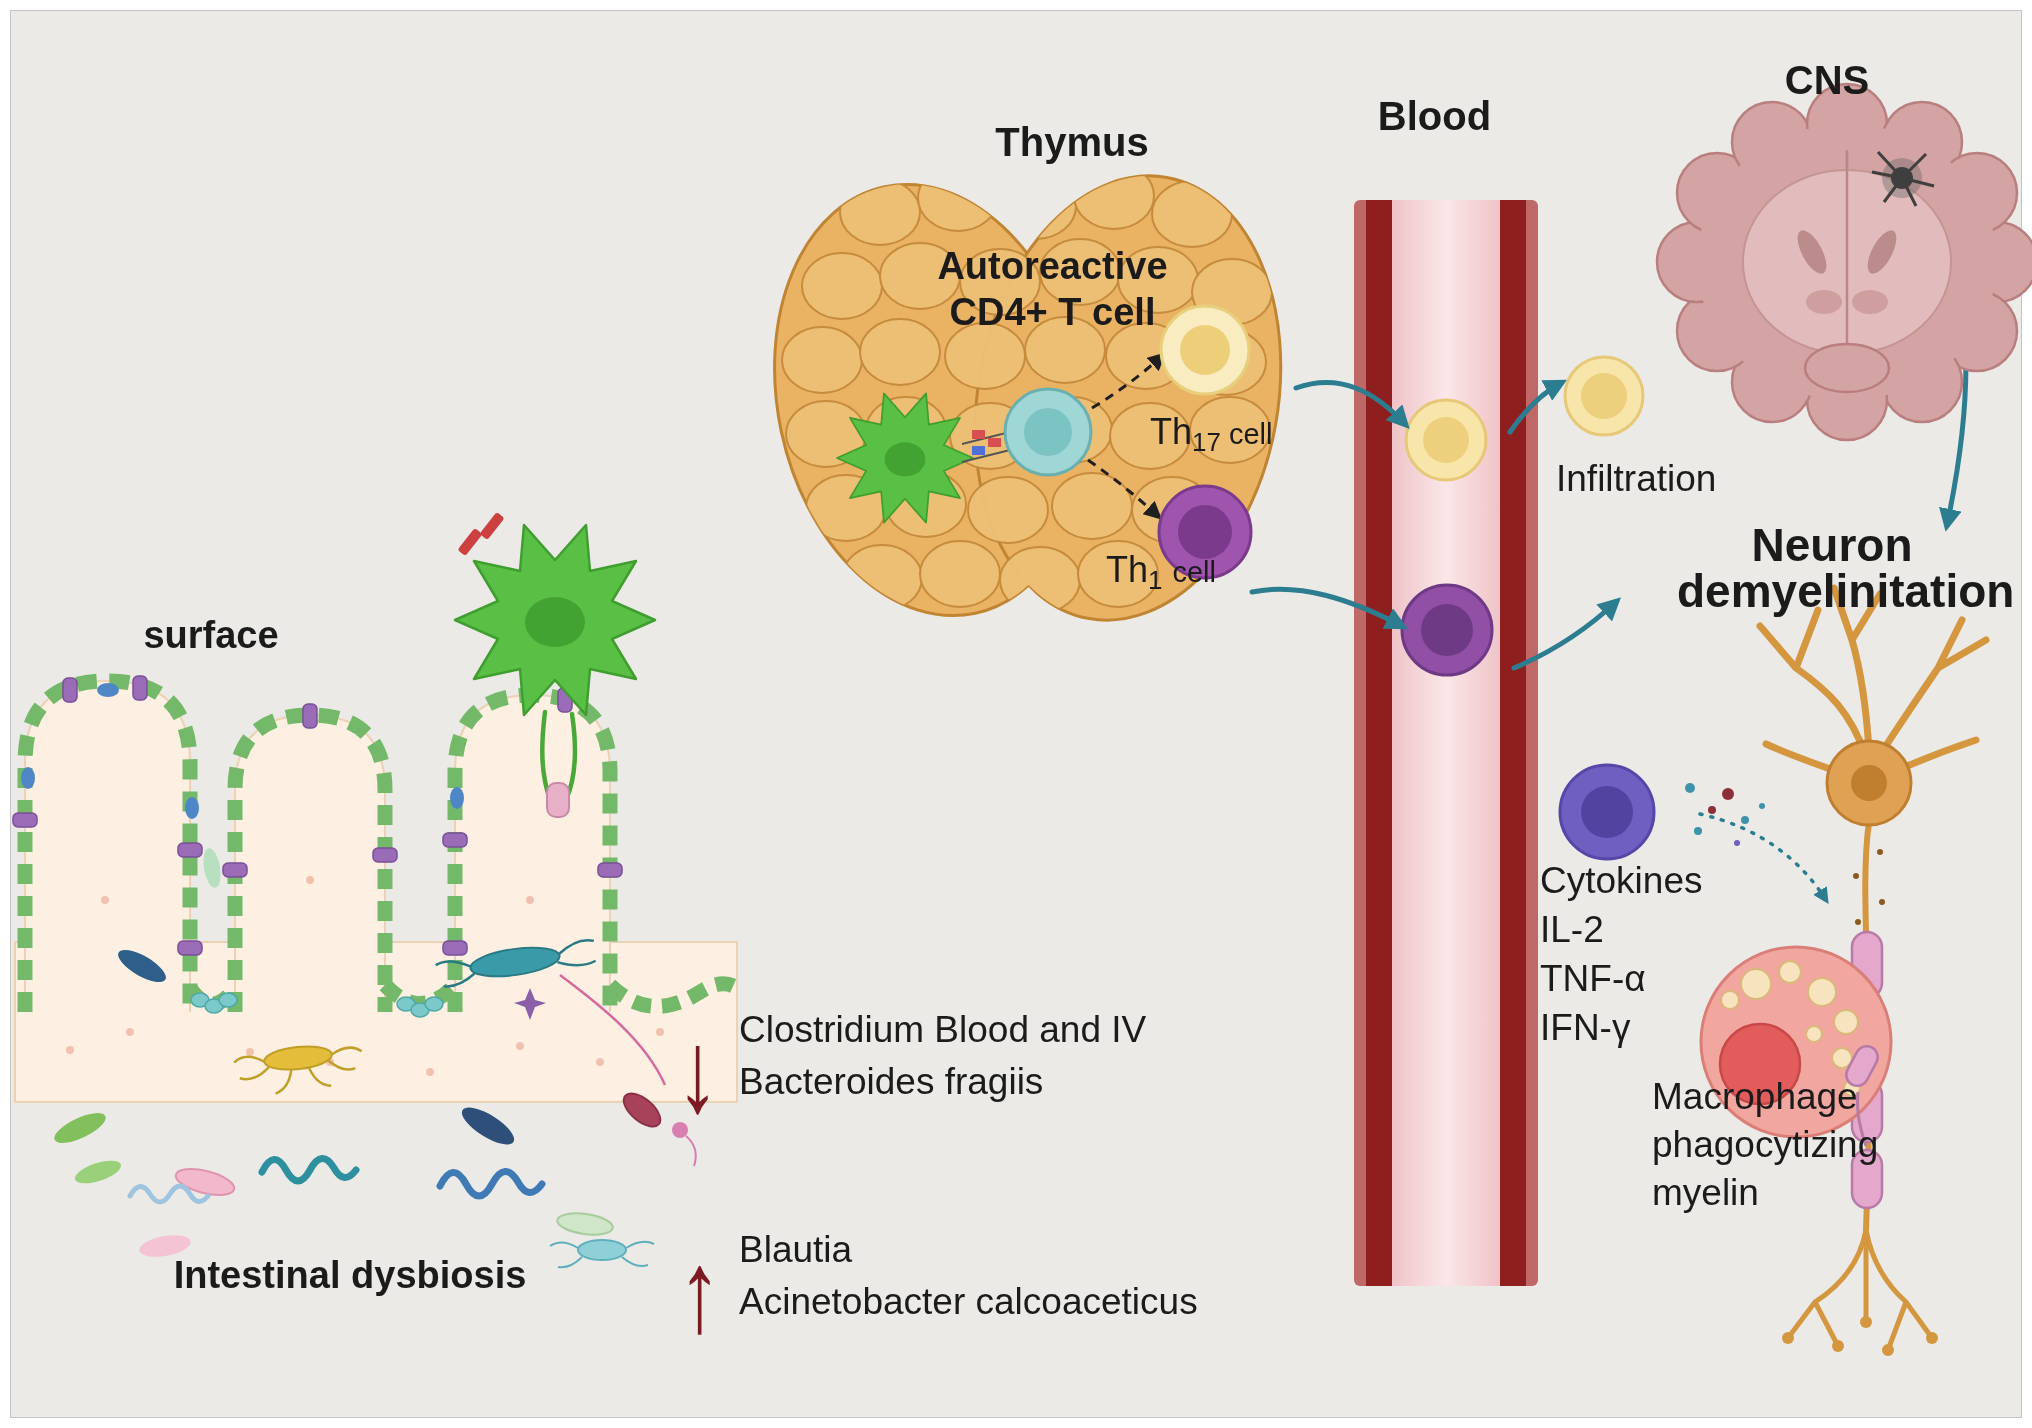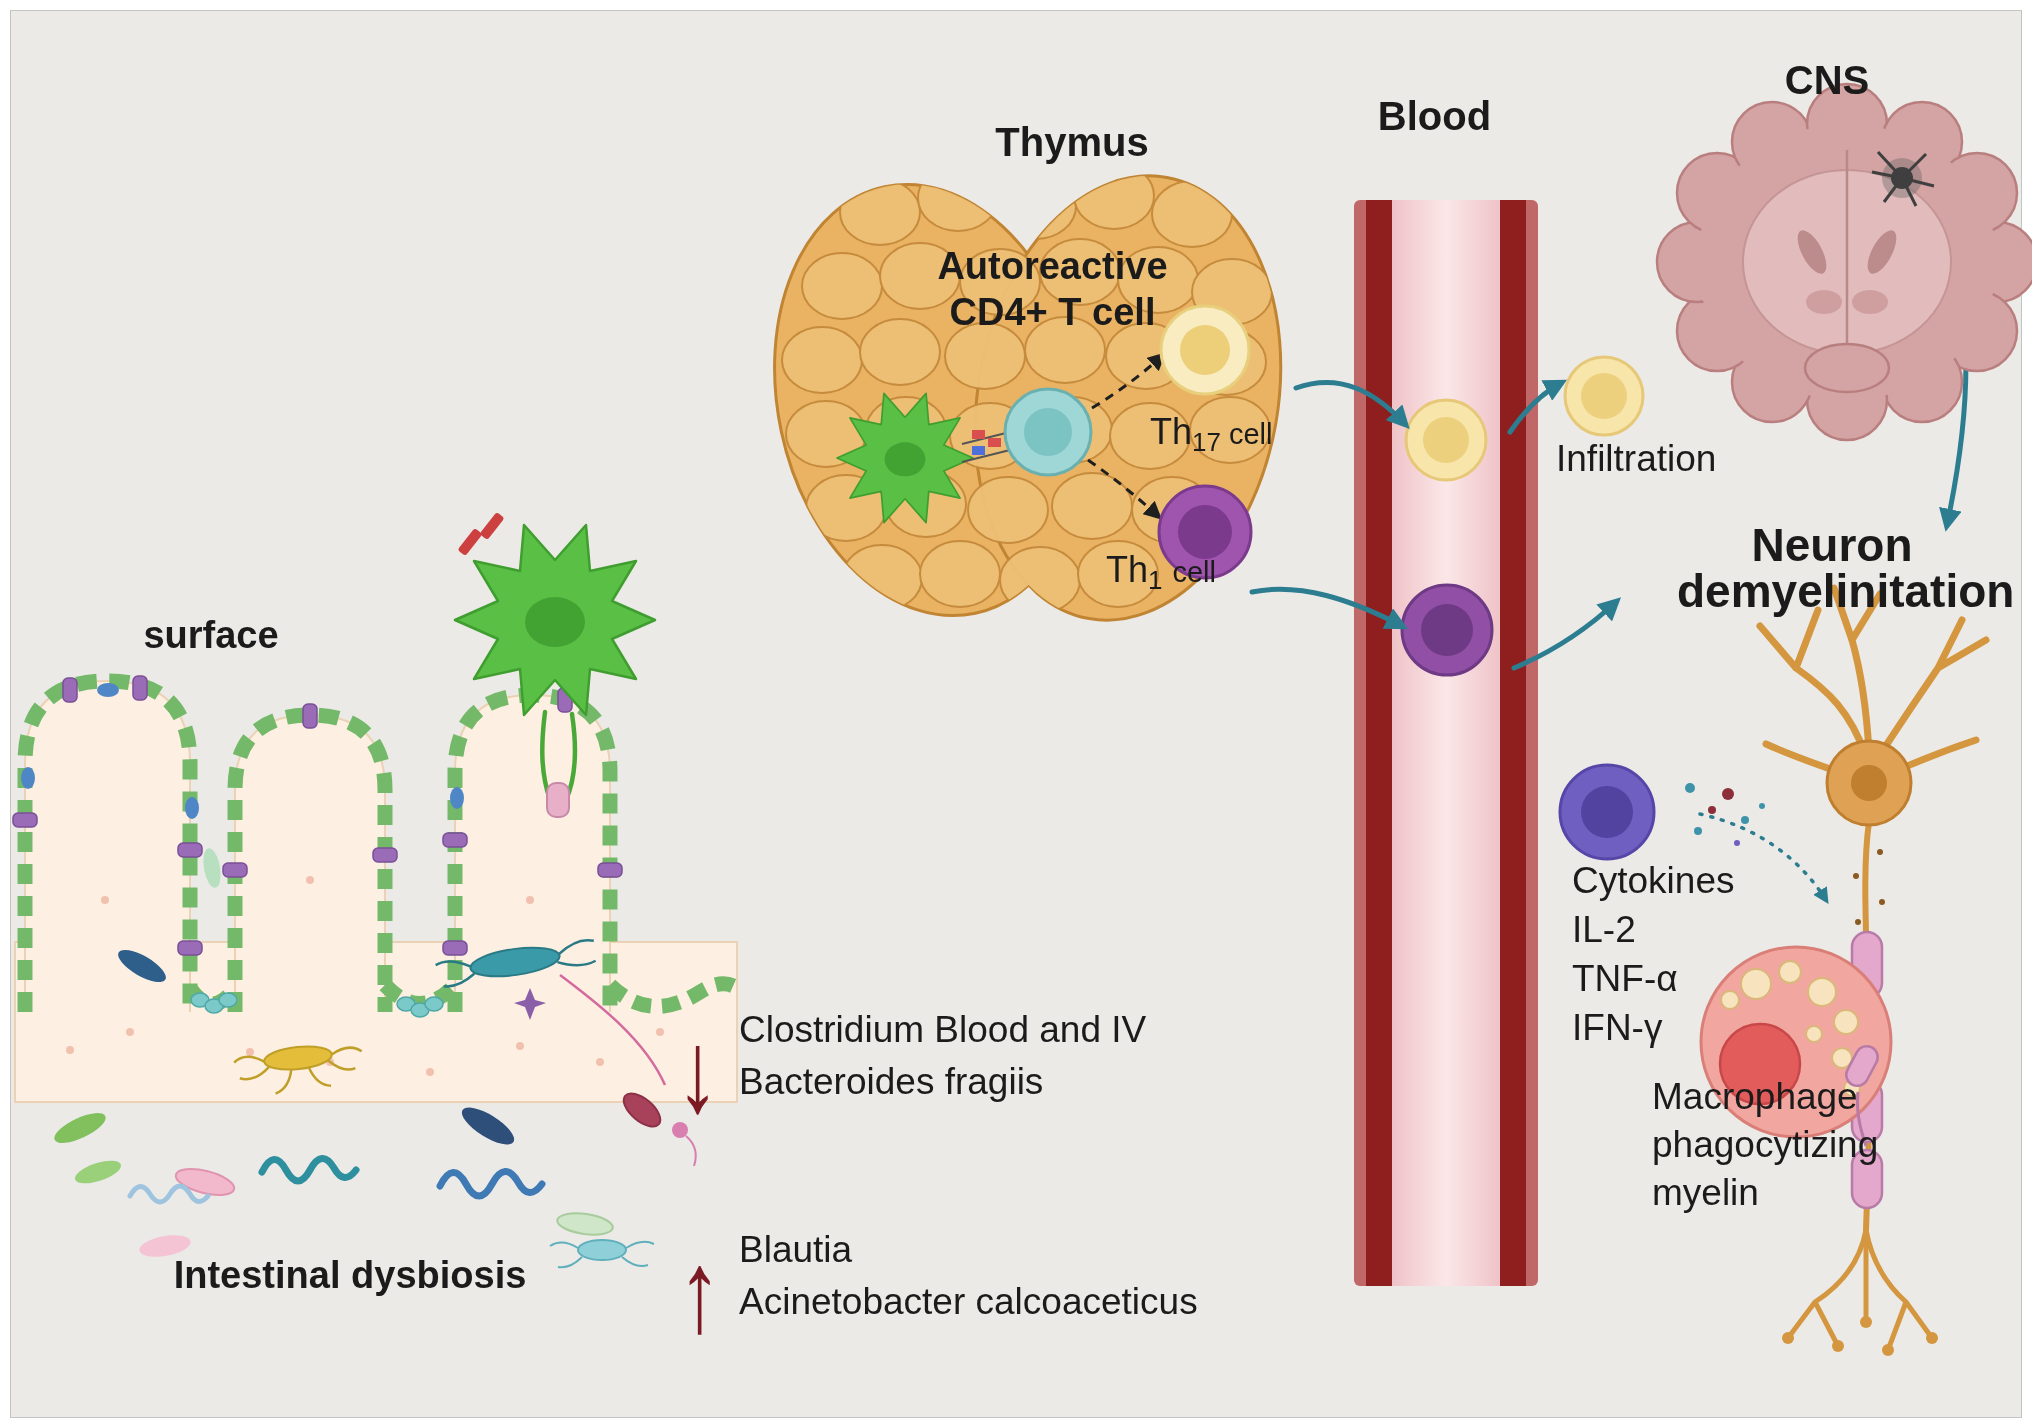--- a/index.html
+++ b/index.html
@@ -322,28 +322,28 @@
   </div>
 
   <div class="lbl" style="left:1150px;top:410px;font-size:36px">
     <span>Th</span><span style="font-size:26px;vertical-align:-7px">17</span><span style="font-size:29px;margin-left:8px">cell</span>
   </div>
 
   <div class="lbl" style="left:1106px;top:548px;font-size:36px">
     <span>Th</span><span style="font-size:26px;vertical-align:-7px">1</span><span style="font-size:29px;margin-left:10px">cell</span>
   </div>
 
-  <div class="lbl" style="left:1556px;top:436px;font-size:37px">Infiltration</div>
+  <div class="lbl" style="left:1556px;top:456px;font-size:37px">Infiltration</div>
 
   <div class="lbl b c" style="left:1677px;top:522px;width:310px;font-size:46px;line-height:46px">
     <div>Neuron</div>
     <div>demyelinitation</div>
   </div>
 
-  <div class="lbl" style="left:1572px;top:856px;font-size:37px;line-height:49px">
+  <div class="lbl" style="left:1540px;top:856px;font-size:37px;line-height:49px">
     <div>Cytokines</div>
     <div>IL-2</div>
     <div>TNF-α</div>
     <div>IFN-γ</div>
   </div>
 
   <div class="lbl" style="left:1652px;top:1073px;font-size:37px;line-height:48px">
     <div>Macrophage</div>
     <div>phagocytizing</div>
     <div>myelin</div>

